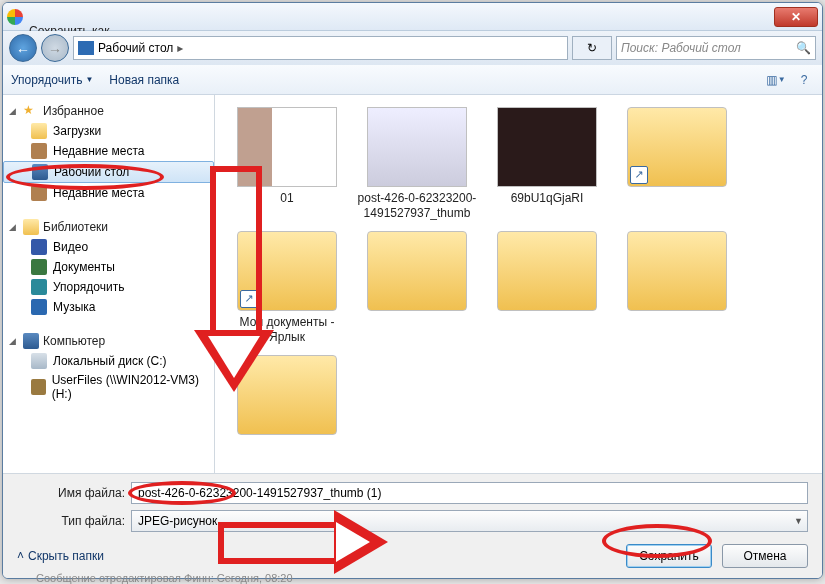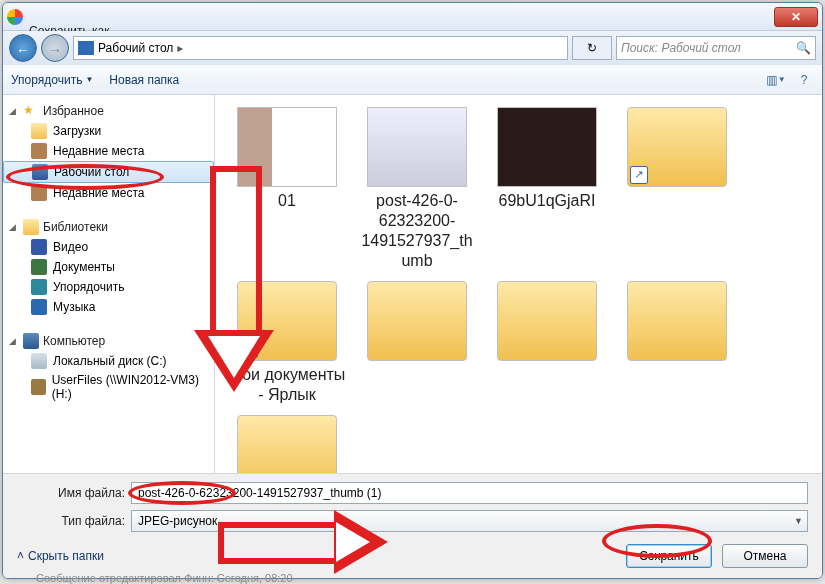--- a/index.html
+++ b/index.html
@@ -49,21 +49,21 @@
 .ico-pic { background: #2a8a9a; border-radius: 2px; }
 .ico-music { background: #2a68b0; border-radius: 2px; }
 .ico-net { background: #9a7a40; border-radius: 2px; }
 
 .content { flex: 1; overflow: auto; padding: 12px; }
 .grid { display: flex; flex-wrap: wrap; gap: 10px 10px; }
 .thumb { width: 120px; display: flex; flex-direction: column; align-items: center; text-align: center; }
 .thumb .timg { width: 100px; height: 80px; background: #d8d8d8; border: 1px solid #c0c0c0; margin-bottom: 4px; position: relative; }
 .thumb .timg.fold { background: linear-gradient(#ffe9a8,#f0c050); border-radius: 4px; }
 .thumb .timg.fold.shortcut::after { content: "↗"; position: absolute; bottom: 2px; left: 2px; width: 16px; height: 16px; background: #fff; border: 1px solid #3a6aa0; color: #3a6aa0; font-size: 11px; line-height: 14px; border-radius: 2px; }
-.thumb .tlabel { font-size: 16px; color: #222; line-height: 1.25; word-break: break-word; }
+.thumb .tlabel { font-size: 12px; color: #222; line-height: 1.25; word-break: break-word; }
 .timg.p01 { background: linear-gradient(90deg,#c0a090 35%,#fff 35%); }
 .timg.p02 { background: linear-gradient(#eef,#ccd); }
 .timg.p03 { background: #2a1a1a; }
 
 .bottom { border-top: 1px solid #d0d8e0; padding: 8px 14px 10px; background: #f0f0f0; }
 .row { display: flex; align-items: center; margin-bottom: 6px; gap: 6px; }
 .row label { width: 108px; text-align: right; color: #222; }
 .row input, .row .combo { flex: 1; height: 22px; border: 1px solid #9aa8b8; background: #fff; padding: 0 6px; }
 .row .combo { display: flex; align-items: center; position: relative; background: linear-gradient(#fdfdfd,#e8ecf0); }
 .row .combo .carrow { position: absolute; right: 4px; font-size: 9px; color: #555; }

